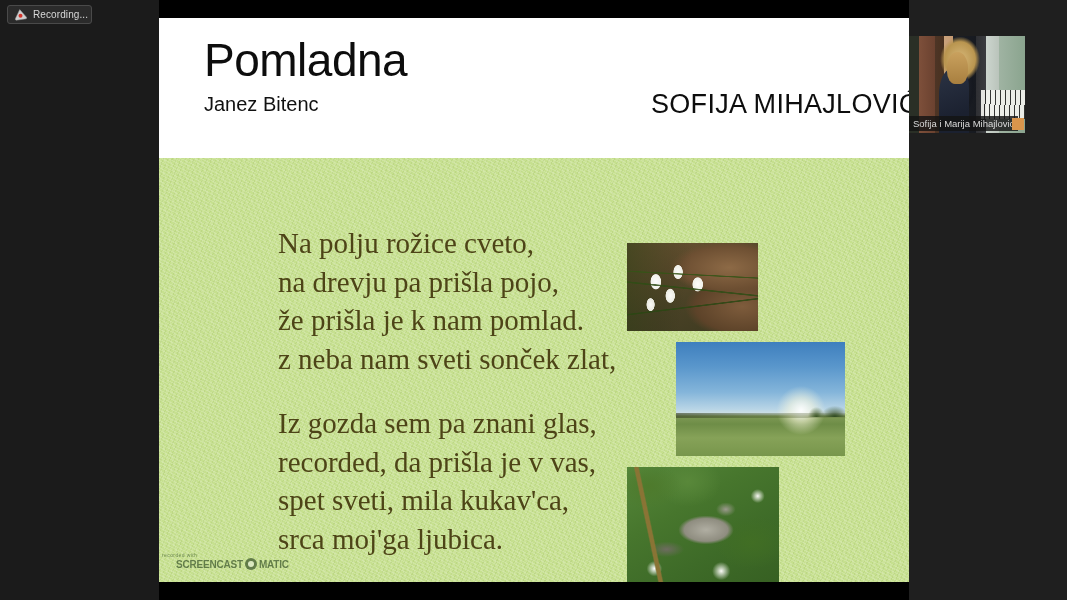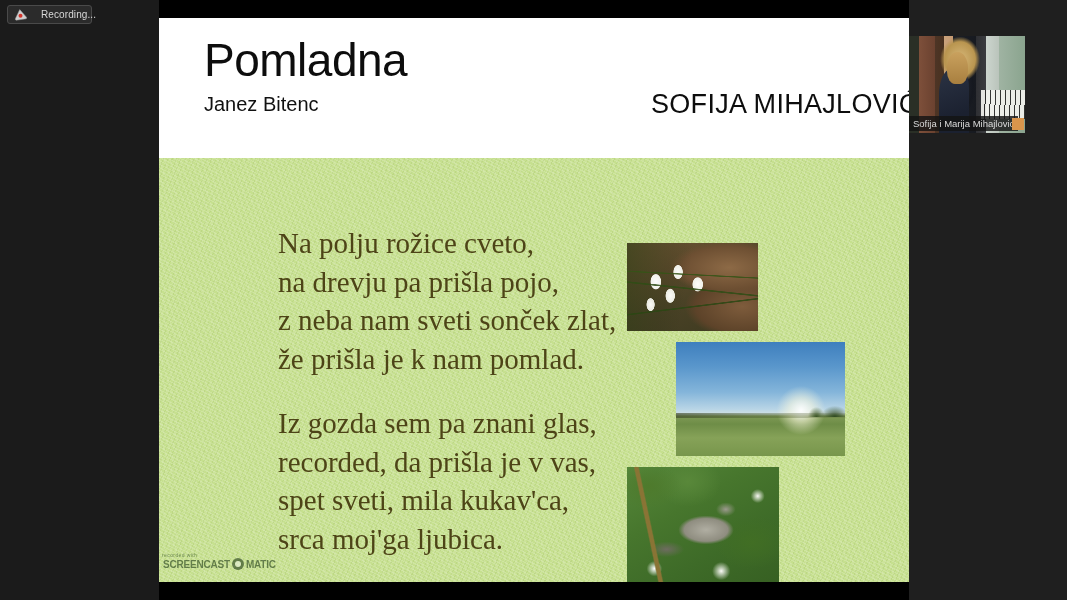--- a/index.html
+++ b/index.html
@@ -3,21 +3,21 @@
 <meta charset="utf-8">
 <style>
   html,body{margin:0;padding:0;background:#000;}
   body{width:1067px;height:600px;overflow:hidden;font-family:"Liberation Sans",sans-serif;}
 
   #app{position:relative;width:1067px;height:600px;background:#1b1b1b;}
 
   
   #rec-pill{position:absolute;left:7px;top:5px;width:85px;height:19px;
     background:#2b2b2b;border:1px solid #4a4a4a;border-radius:3px;
-    display:flex;align-items:center;gap:14px;padding:0 6px;box-sizing:border-box;}
+    display:flex;align-items:center;gap:6px;padding:0 6px;box-sizing:border-box;}
   #rec-pill .rec-ico{width:13px;height:12px;flex:0 0 auto;display:block;}
   #rec-pill .rec-label{font-size:10px;color:#d8d8d8;line-height:1;letter-spacing:.1px;
     white-space:nowrap;font-family:"Liberation Sans",sans-serif;}
 
   
   #stage{position:absolute;left:159px;top:0;width:750px;height:600px;background:#000;}
 
   
   #slide{position:absolute;left:159px;top:18px;width:750px;height:564px;background:#fff;overflow:hidden;}
 
@@ -101,21 +101,21 @@
       radial-gradient(ellipse 30% 28% at 40% 12%, #59883a 0%, rgba(89,136,58,0) 74%),
       linear-gradient(150deg,#55873a 0%,#47762d 35%,#3e6b28 65%,#365f22 100%);
   }
   #photo-bird .branch{position:absolute;inset:0;
     background:linear-gradient(78deg, rgba(0,0,0,0) 18%, #8a7435 18.8%, #8a7435 20.6%, rgba(0,0,0,0) 21.4%);}
 
   
   #watermark{position:absolute;left:1px;bottom:6px;width:100px;height:24px;opacity:.62;}
   #watermark .wm-top{font-size:5px;color:#2f4f1f;letter-spacing:.4px;line-height:6px;
     padding-left:2px;font-family:"Liberation Sans",sans-serif;}
-  #watermark .wm-main{display:flex;align-items:center;gap:2px;padding-left:3px;}
+  #watermark .wm-main{display:flex;align-items:center;gap:2px;padding-left:16px;}
   #watermark .wm-word{font-size:10px;font-weight:bold;color:#24401a;letter-spacing:-.2px;
     line-height:11px;font-family:"Liberation Sans",sans-serif;}
   #watermark .wm-o{width:12px;height:12px;border-radius:50%;background:#24401a;
     display:flex;align-items:center;justify-content:center;flex:0 0 auto;}
   #watermark .wm-o i{display:block;width:6px;height:6px;border-radius:50%;background:#e7efdc;}
 
   
   #right-panel{position:absolute;left:909px;top:0;width:158px;height:600px;background:#1f1f1f;}
   #video-tile{position:absolute;left:909px;top:36px;width:116px;height:97px;
     background:#101010;overflow:hidden;}
@@ -169,22 +169,22 @@
       <div id="presenter">SOFIJA MIHAJLOVIĆ</div>
     </div>
 
     <div id="slide-body">
       <div class="texture"></div>
 
       <div id="poem">
         <div class="stanza">
           <span class="line">Na polju rožice cveto,</span>
           <span class="line">na drevju pa prišla pojo,</span>
+          <span class="line">že prišla je k nam pomlad.</span>
           <span class="line">z neba nam sveti sonček zlat,</span>
-          <span class="line">že prišla je k nam pomlad.</span>
         </div>
         <div class="stanza">
           <span class="line">Iz gozda sem pa znani glas,</span>
           <span class="line">recorded, da prišla je v vas,</span>
           <span class="line">spet sveti, mila kukav'ca,</span>
           <span class="line">srca moj'ga ljubica.</span>
         </div>
       </div>
 
       <div class="photo" id="photo-flowers">

